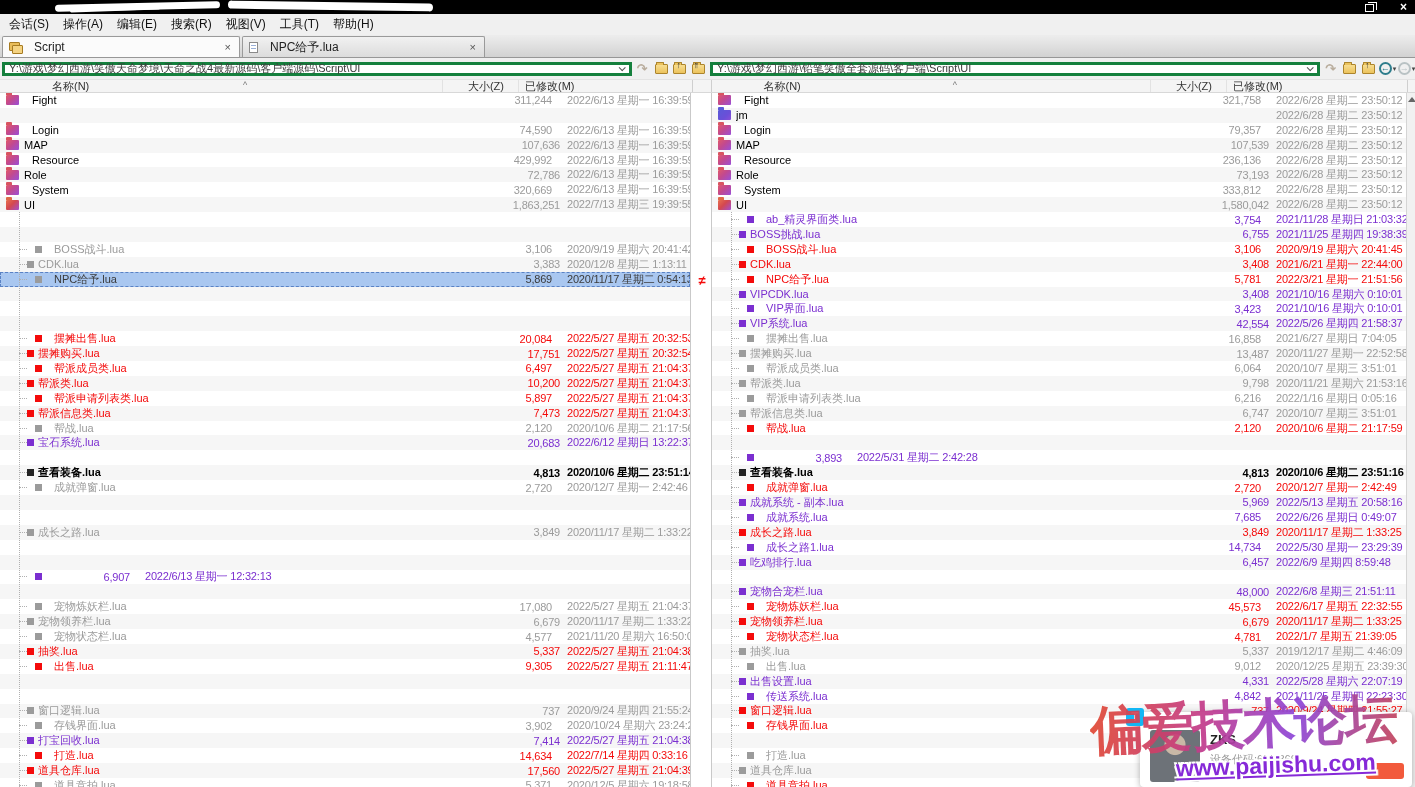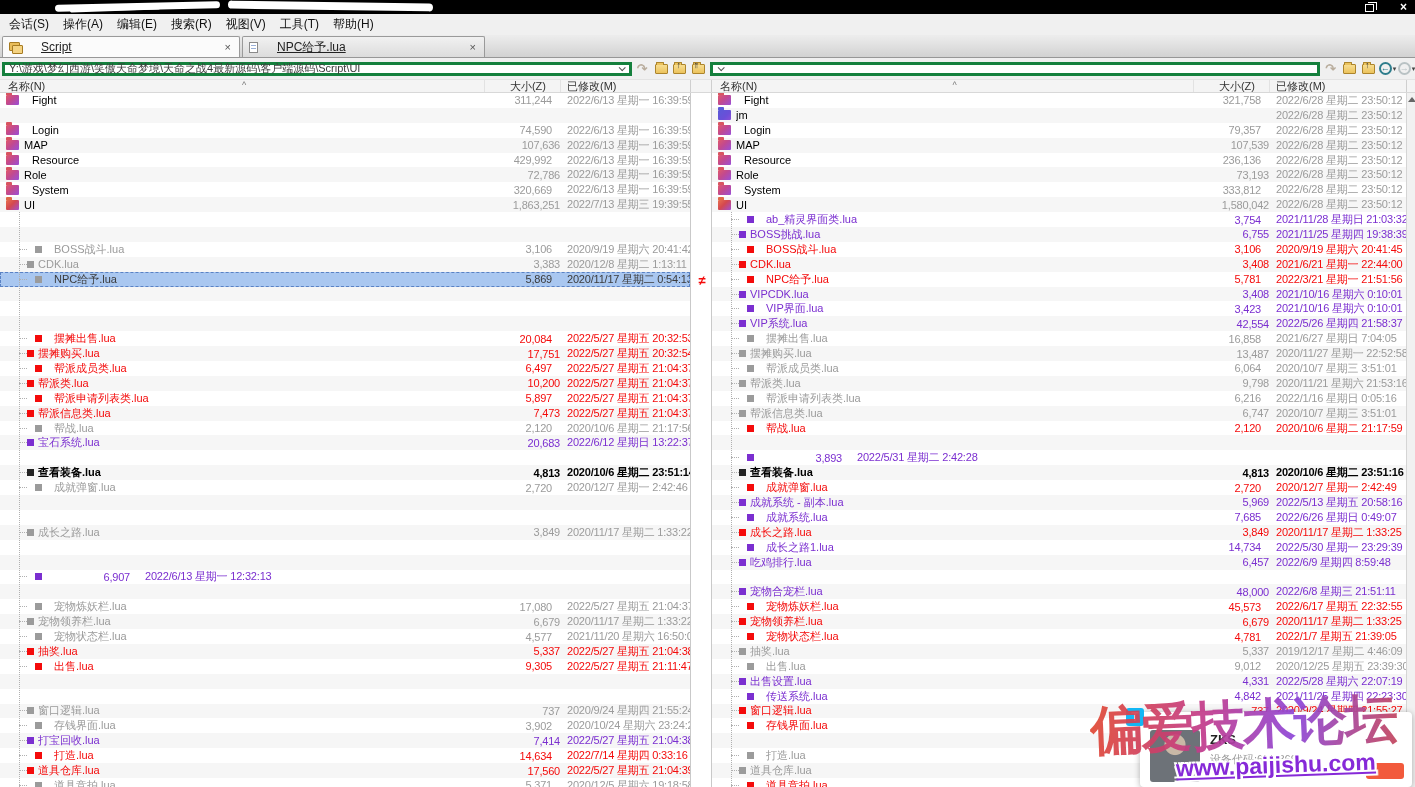--- a/index.html
+++ b/index.html
@@ -20,21 +20,21 @@
 
   
   .menubar { height:22px; background:#f0f0f0; display:flex; align-items:center; padding-left:2px; border-bottom:1px solid #ececec; }
   .menu-item { font-size:12px; color:#111; padding:0 7px; line-height:21px; cursor:default; }
 
   
   .tabbar { height:22px; background:linear-gradient(#ececec,#d2d2d2); border-bottom:1px solid #979797; display:flex; align-items:flex-end; padding-left:2px; }
   .tab { height:21px; display:flex; align-items:center; border:1px solid #9a9a9a; border-bottom:none; border-radius:2px 2px 0 0; padding:0 6px; margin-right:2px; font-size:12px; color:#222; }
   .tab.active { background:#fbfbfb; width:238px; }
   .tab.inactive { background:linear-gradient(#f1f1f1,#dcdcdc); width:243px; }
-  .tab .lbl { flex:1; margin-left:19px; white-space:nowrap; overflow:hidden;text-decoration:underline; }
+  .tab .lbl { flex:1; margin-left:12px; white-space:nowrap; overflow:hidden; }
   .tab .x { color:#555; font-size:11px; padding:0 2px; }
   .ic-folders { width:13px; height:10px; position:relative; }
   .ic-folders::before { content:''; position:absolute; left:0; top:0; width:9px; height:7px; background:#e9bd5a; border:1px solid #a77b22; border-radius:1px; }
   .ic-folders::after { content:''; position:absolute; left:3px; top:3px; width:9px; height:7px; background:#f4d382; border:1px solid #a77b22; border-radius:1px; }
   .ic-doc { width:9px; height:11px; background:#fff; border:1px solid #8a8a8a; position:relative; }
   .ic-doc::before { content:''; position:absolute; left:1px; top:2px; width:5px; height:6px;
      background:repeating-linear-gradient(#9ab0d8 0 1px,transparent 1px 3px); }
 
   
   .pathrow { height:22px; background:#f0f0f0; display:flex; border-bottom:1px solid #e3e3e3; }
@@ -52,21 +52,21 @@
   .mini-folder { width:13px; height:10px; background:linear-gradient(#f7dd90,#ecc35c); border:1px solid #ad852c; border-radius:1px; position:relative; }
   .mini-folder::before { content:''; position:absolute; left:0; top:-3px; width:6px; height:2px; background:#ecc35c; border:1px solid #ad852c; border-bottom:none; border-radius:1px 1px 0 0; }
   .up-arrow { position:absolute; font-size:9px; font-weight:bold; color:#333; top:0px; left:5px; }
   .up-arrow2 { position:absolute; font-size:9px; font-weight:bold; color:#333; top:0px; left:3px; letter-spacing:-3px; }
   .nav-circle { width:13px; height:13px; border-radius:50%; border:2px solid #2e7d8c; color:#2e7d8c; font-size:9px; font-weight:bold; display:flex; align-items:center; justify-content:center; line-height:9px; }
   .nav-circle.disabled { border-color:#b9c2c4; color:#b9c2c4; }
   .ddv { font-size:7px; color:#444; margin-left:1px; }
 
   
   .headers { height:13px; background:#f4f4f4; border-bottom:1px solid #d8d8d8; display:flex; font-size:11px; color:#333; }
-  .hgroup { display:flex; position:relative; }
+  .hgroup { display:flex; position:relative;margin-left:44px; }
   .hg-left { width:690px; }
   .hg-gutter { width:22px; border-left:1px solid #cfcfcf; border-right:1px solid #cfcfcf; }
   .hg-right { width:694px; }
   .hg-scroll { width:9px; border-left:1px solid #cfcfcf; }
   .hname { flex:1; padding-left:8px; position:relative; line-height:13px; }
   .hsort { position:absolute; left:50%; top:-1px; color:#777; font-size:9px; }
   .hsize { width:76px; text-align:right; padding-right:14px; border-left:1px solid #e2e2e2; line-height:13px; }
   .hdate { padding-left:6px; border-left:1px solid #e2e2e2; line-height:13px; }
   .hg-left .hdate { width:130px; } .hg-right .hdate { width:137px; }
 
@@ -182,20 +182,21 @@
           <span class="mini-folder"></span>
           <span class="up-arrow">↑</span>
         </span>
       <span class="tbtn">
           <span class="mini-folder"></span>
           <span class="up-arrow2">↑↑</span>
         </span>
     </div>
     <div class="pathgroup pg-right">
       <div class="combo">
+        <span class="ptext">Y:\游戏\梦幻西游\铅笔笑傲全套源码\客户端\Script\UI</span>
         <span class="chev">
             <i></i>
           </span>
       </div>
       <span class="tbtn">
           <span class="swap">↷</span>
         </span>
       <span class="tbtn">
           <span class="mini-folder"></span>
         </span>

